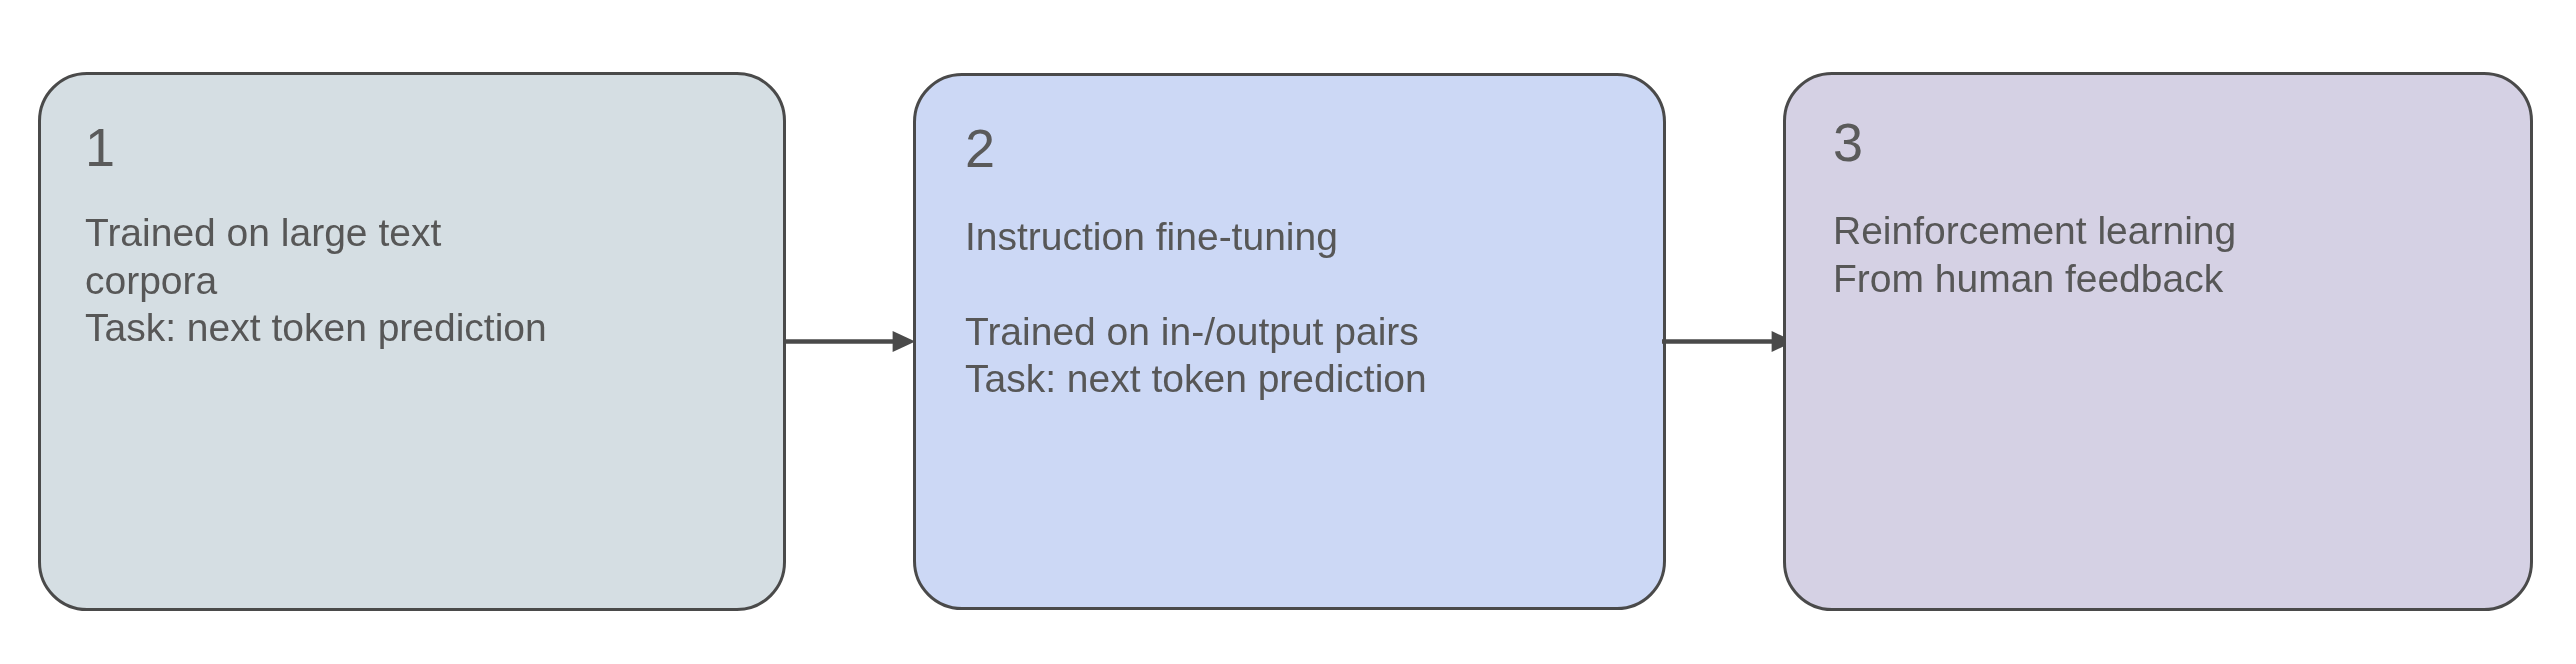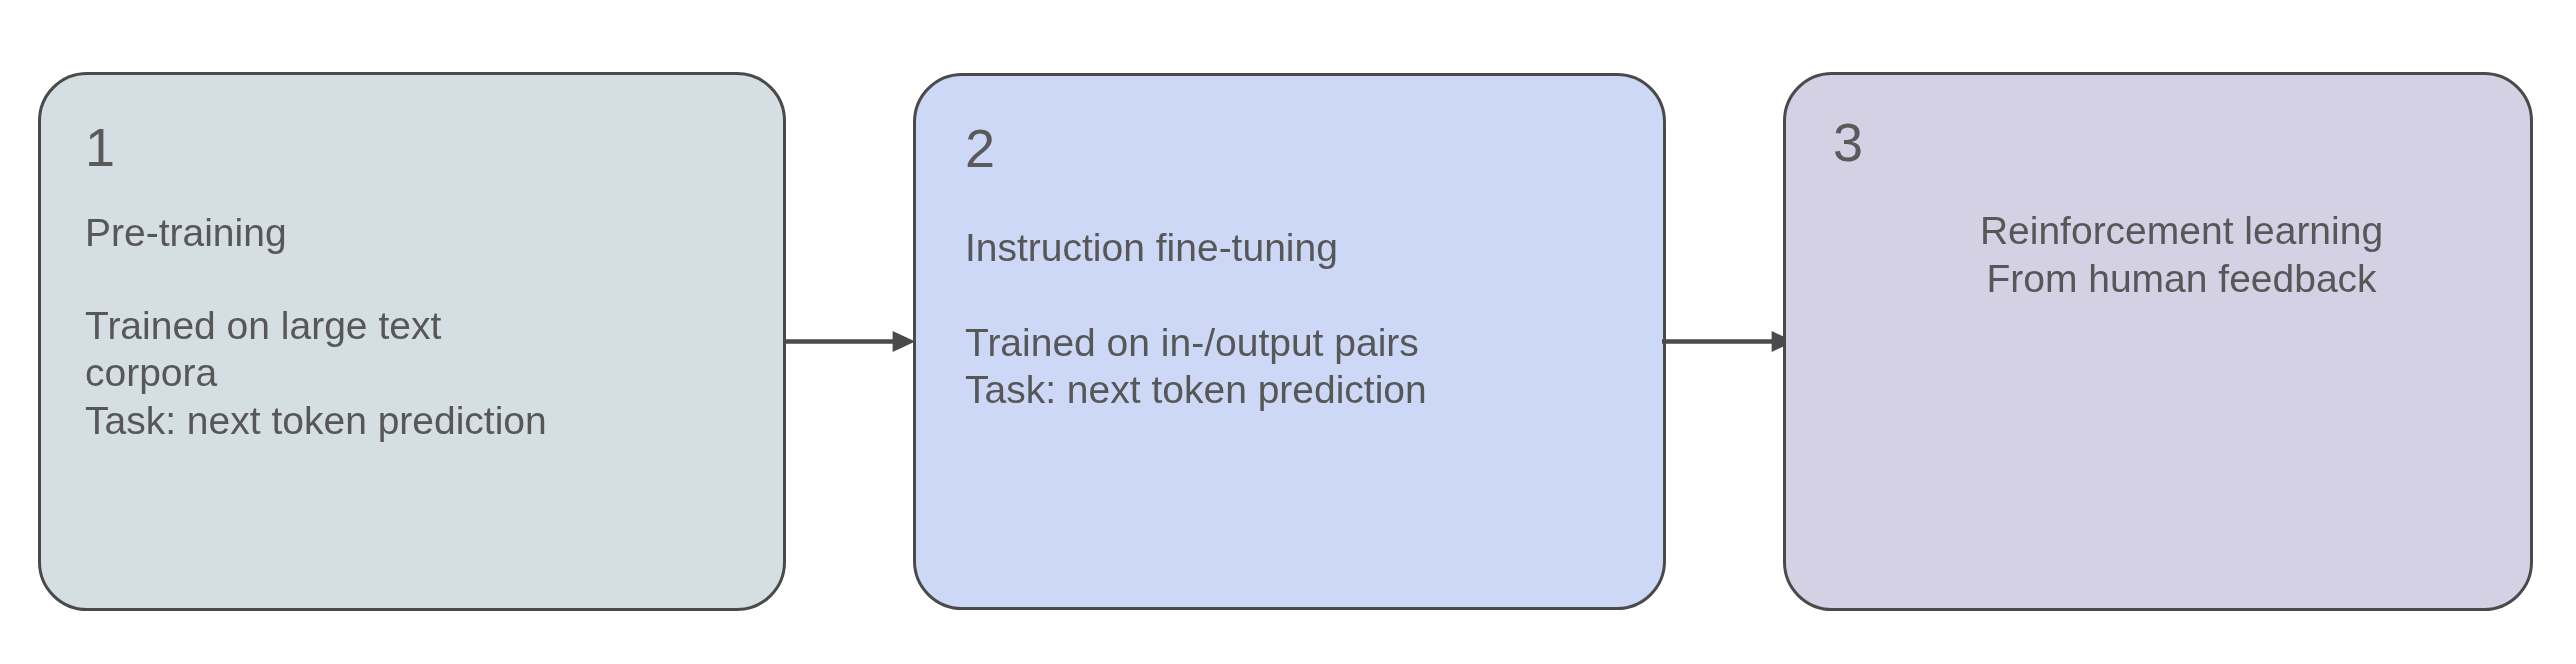--- a/index.html
+++ b/index.html
@@ -66,52 +66,51 @@
   #box-2 {
     left: 913px;
     top: 73px;
     width: 753px;
     height: 537px;
     background: #ccd8f5;
     padding: 45px 0 0 49px;
     justify-content: flex-start;
   }
   #box-2 .stage-num { margin-bottom: 38px; }
-  #box-2 .stage-title { margin-bottom: 47px; margin-top: 11px; }
+  #box-2 .stage-title { margin-bottom: 47px; }
 
   
   #box-3 {
     left: 1783px;
     top: 72px;
     width: 750px;
     height: 539px;
     background: #d5d1e4;
     padding: 40px 0 0 47px;
     justify-content: flex-start;
   }
   #box-3 .stage-num { margin-bottom: 38px; }
-  #box-3 .stage-title { margin-bottom: 37px; text-align: center; }
+  #box-3 .stage-title { margin-bottom: 37px; }
 
   
   .connector {
     position: absolute;
     height: 35px;
     display: block;
   }
   #connector-1 { left: 783px; top: 324px; width: 134px; }
   #connector-2 { left: 1662px; top: 324px; width: 134px; }
 </style>
 </head>
 <body>
 
 <div id="canvas">
 
   <div class="stage-box" id="box-1" style="background: rgb(213, 222, 227);">
     <div class="stage-num">1</div>
-    <div class="stage-title">Pre-training</div>
     <div class="stage-detail">Trained on large text
 corpora
 Task: next token prediction</div>
   </div>
 
   <svg class="connector" id="connector-1" viewBox="0 0 154 40" preserveAspectRatio="none">
     <line x1="0" y1="20" x2="128" y2="20" stroke="#4a4a4a" stroke-width="5"></line>
     <polygon points="126,8 152,20 126,32" fill="#4a4a4a"></polygon>
   </svg>
 

